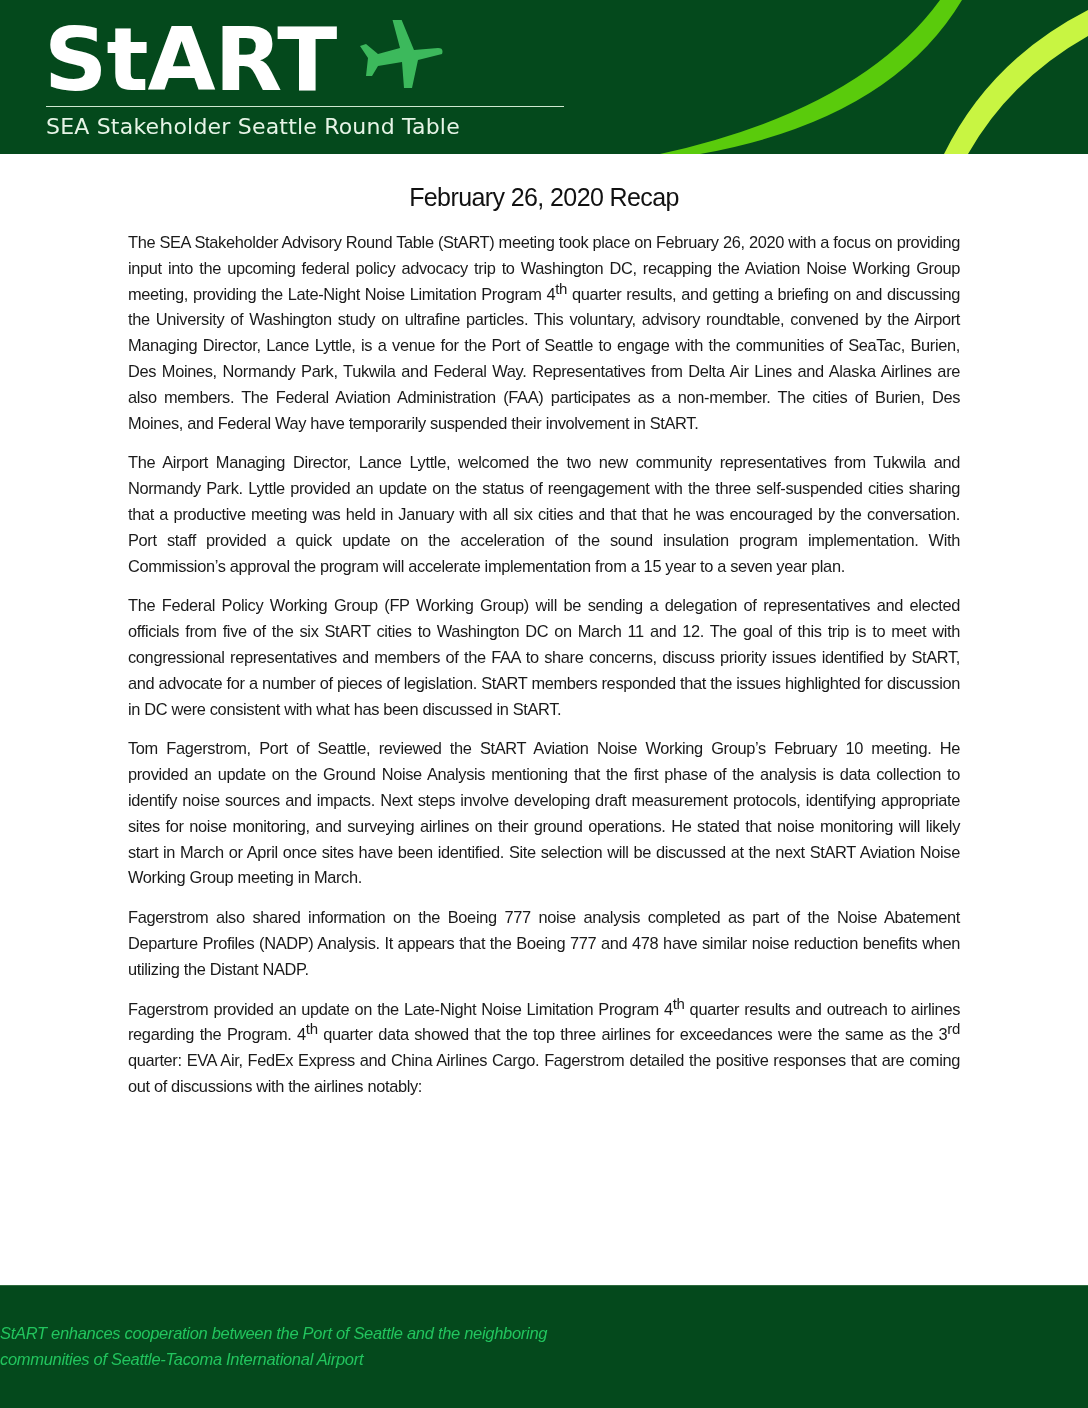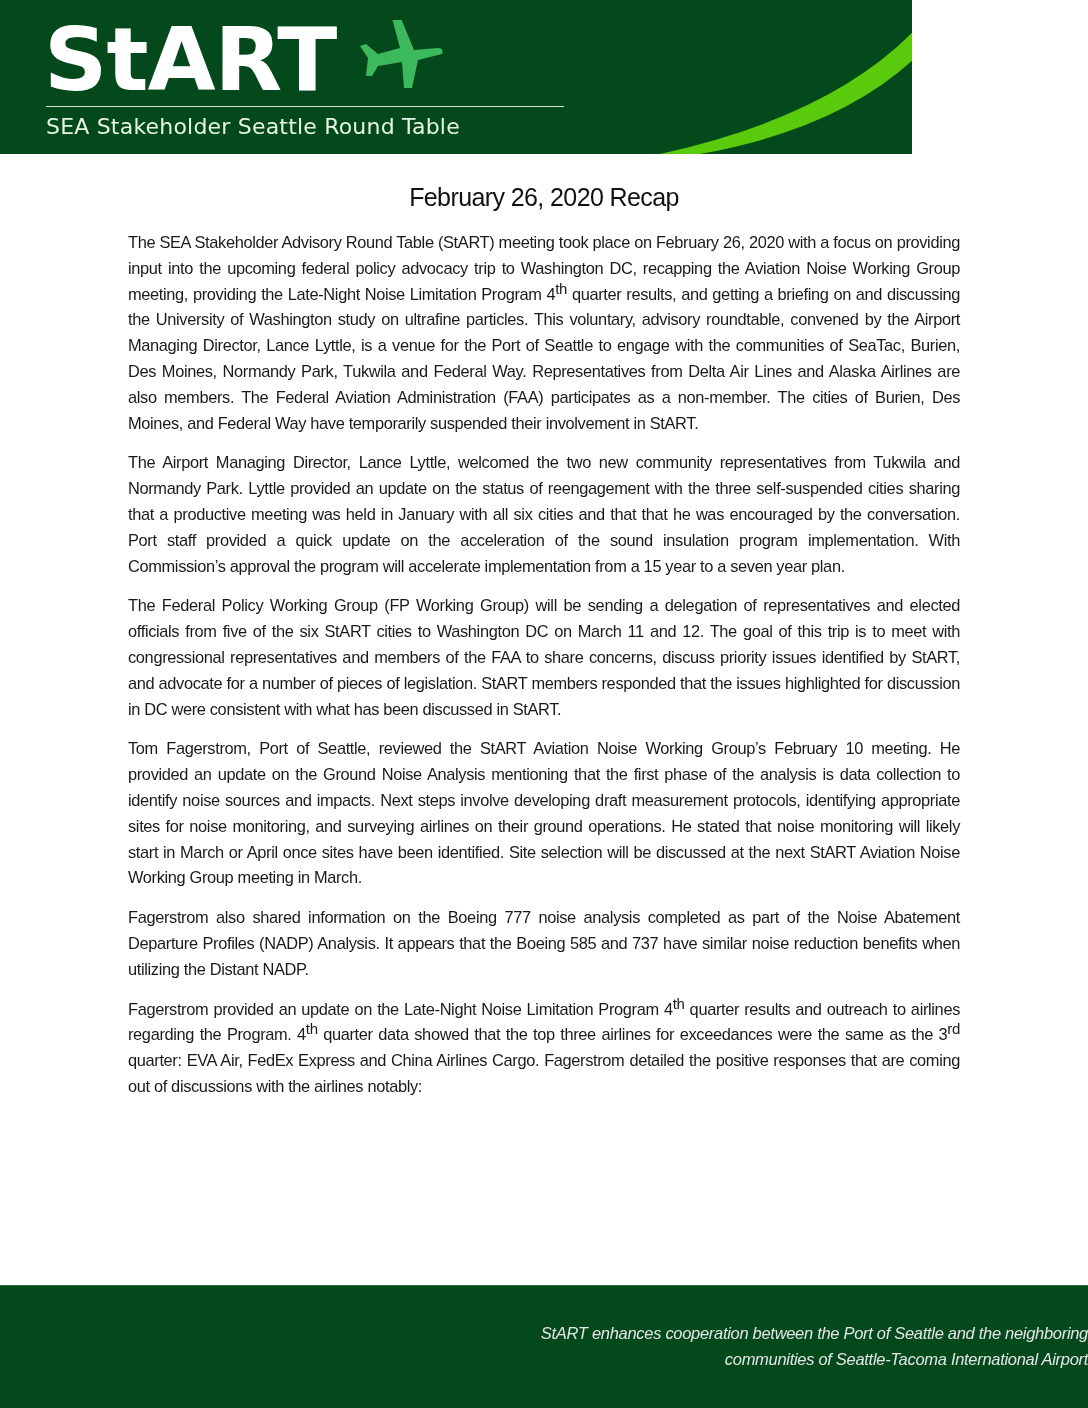--- a/index.html
+++ b/index.html
@@ -1,19 +1,19 @@
 <!DOCTYPE html>
 <html><head>
 <meta charset="utf-8">
 <style>
   html, body { margin: 0; padding: 0; background: #ffffff; }
   body { width: 1088px; height: 1408px; position: relative; overflow: hidden; font-family: "Liberation Sans", sans-serif; }
 
   .header {
-    position: absolute; left: 0; top: 0; width: 912px; height: 154px;
+    position: absolute; left: 0; top: 0; width: 1088px; height: 154px;
     background: #04491c; overflow: hidden;
   }
   .header .swoosh { position: absolute; left: 0; top: 0; width: 1088px; height: 154px; }
   .brand-word {
     position: absolute; left: 44px; top: 14px;
     font-family: "DejaVu Sans", sans-serif; font-weight: bold;
     font-size: 88px; line-height: 92px; color: #ffffff; letter-spacing: -1px;
   }
   .plane-icon { position: absolute; left: 354px; top: 20px; width: 90px; height: 72px; }
   .brand-rule {
@@ -37,23 +37,23 @@
     text-align: justify; letter-spacing: -0.35px;
   }
   .content p { margin: 0 0 14px 0; }
   sup { font-size: 15px; line-height: 0; vertical-align: 6px; }
 
   .footer {
     position: absolute; left: 0; top: 1285px; width: 1088px; height: 123px;
     background: #04491c; border-top: 1px solid #2e6a3e;
   }
   .footer-text {
-    position: absolute; left: 0; top: 34px; width: 1088px; text-align: right;
+    position: absolute; left: 0; top: 34px; width: 1088px; text-align: left;
     font-family: "Liberation Sans", sans-serif; font-style: italic;
-    font-size: 16.5px; line-height: 26px; color: #e5e5e5; letter-spacing: -0.3px;
+    font-size: 16.5px; line-height: 26px; color: #22c55e; letter-spacing: -0.3px;
   }
 </style>
 </head>
 <body>
 
 <div class="header">
   <svg class="swoosh" viewBox="0 0 1088 154" preserveAspectRatio="none">
     <path d="M 660 154 Q 860 110 940 0 L 962 0 Q 890 120 700 154 Z" fill="#5acb0c"></path>
     <path d="M 944 154 Q 990 60 1088 10 L 1088 36 Q 1010 80 968 154 Z" fill="#c8f542"></path>
   </svg>
@@ -65,21 +65,21 @@
   <div class="brand-sub">SEA Stakeholder Seattle Round Table</div>
 </div>
 
 <div class="title">February 26, 2020 Recap</div>
 
 <div class="content">
   <p><span>The SEA Stakeholder Advisory Round Table (StART) meeting took place on February 26, 2020 with a focus on providing input into the upcoming federal policy advocacy trip to Washington DC, recapping the Aviation Noise Working Group meeting, providing the Late-Night Noise Limitation Program 4</span><sup>th</sup><span> quarter results, and getting a briefing on and discussing the University of Washington study on ultrafine particles. This voluntary, advisory roundtable, convened by the Airport Managing Director, Lance Lyttle, is a venue for the Port of Seattle to engage with the communities of SeaTac, Burien, Des Moines, Normandy Park, Tukwila and Federal Way.  Representatives from Delta Air Lines and  Alaska Airlines are also members. The Federal Aviation Administration (FAA) participates as a non-member.  The cities of Burien, Des Moines, and Federal Way have temporarily suspended their involvement in StART.</span></p>
   <p>The Airport Managing Director, Lance Lyttle, welcomed the two new community representatives from Tukwila and Normandy Park.  Lyttle provided an update on the status of reengagement with the three self-suspended cities sharing that a productive meeting was held in January with all six cities and that that he was encouraged by the conversation.  Port staff provided a quick update on the acceleration of the sound insulation program implementation.  With Commission’s approval the program will accelerate implementation from a 15 year to a seven year plan.</p>
   <p>The Federal Policy Working Group (FP Working Group) will be sending a delegation of representatives and elected officials from five of the six StART cities to Washington DC on March 11 and 12.  The goal of this trip is to meet with congressional representatives and members of the FAA to share concerns, discuss priority issues identified by StART, and advocate for a number of pieces of legislation.  StART members responded that the issues highlighted for discussion in DC were consistent with what has been discussed in StART.</p>
   <p>Tom Fagerstrom, Port of Seattle, reviewed the StART Aviation Noise Working Group’s February 10 meeting.  He provided an update on the Ground Noise Analysis mentioning that the first phase of the analysis is data collection to identify noise sources and impacts.  Next steps involve developing draft measurement protocols, identifying appropriate sites for noise monitoring, and surveying airlines on their ground operations. He stated that noise monitoring will likely start in March or April once sites have been identified.  Site selection will be discussed at the next StART Aviation Noise Working Group meeting in March.</p>
-  <p>Fagerstrom also shared information on the Boeing 777 noise analysis completed as part of the Noise Abatement Departure Profiles (NADP) Analysis.  It appears that the Boeing 585 and 737 have similar noise reduction benefits when utilizing the Distant NADP.</p>
+  <p>Fagerstrom also shared information on the Boeing 777 noise analysis completed as part of the Noise Abatement Departure Profiles (NADP) Analysis.  It appears that the Boeing 777 and 478 have similar noise reduction benefits when utilizing the Distant NADP.</p>
   <p><span>Fagerstrom provided an update on the Late-Night Noise Limitation Program 4</span><sup>th</sup><span> quarter results and outreach to airlines regarding the Program.  4</span><sup>th</sup><span> quarter data showed that the top three airlines for exceedances were the same as the 3</span><sup>rd</sup><span> quarter: EVA Air, FedEx Express and China Airlines Cargo. Fagerstrom detailed the positive responses that are coming out of discussions with the airlines notably:</span></p>
 </div>
 
 <div class="footer">
   <div class="footer-text">
     <div>StART enhances cooperation between the Port of Seattle and the neighboring</div>
     <div>communities of Seattle-Tacoma International Airport</div>
   </div>
 </div>
 

